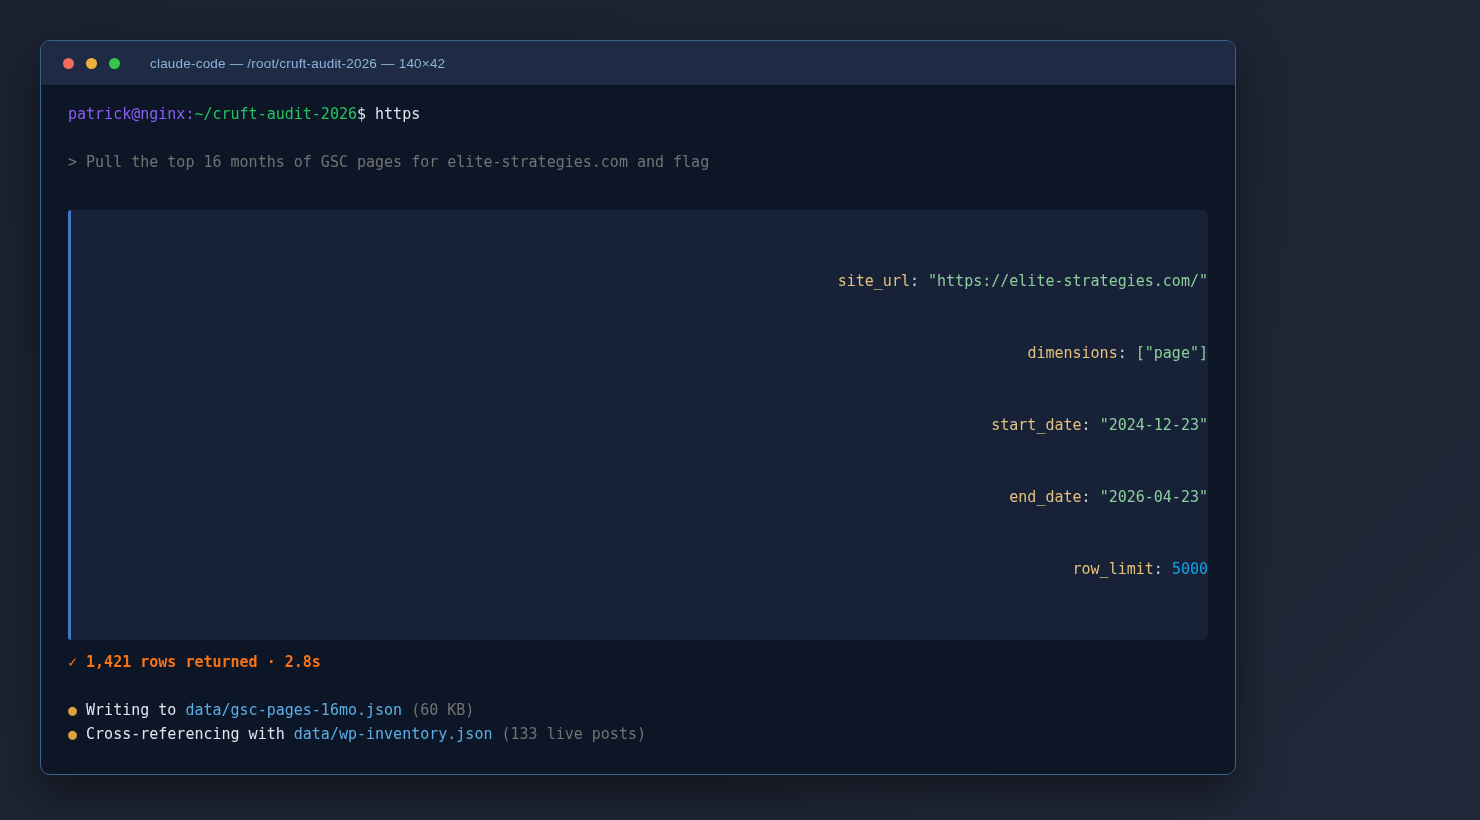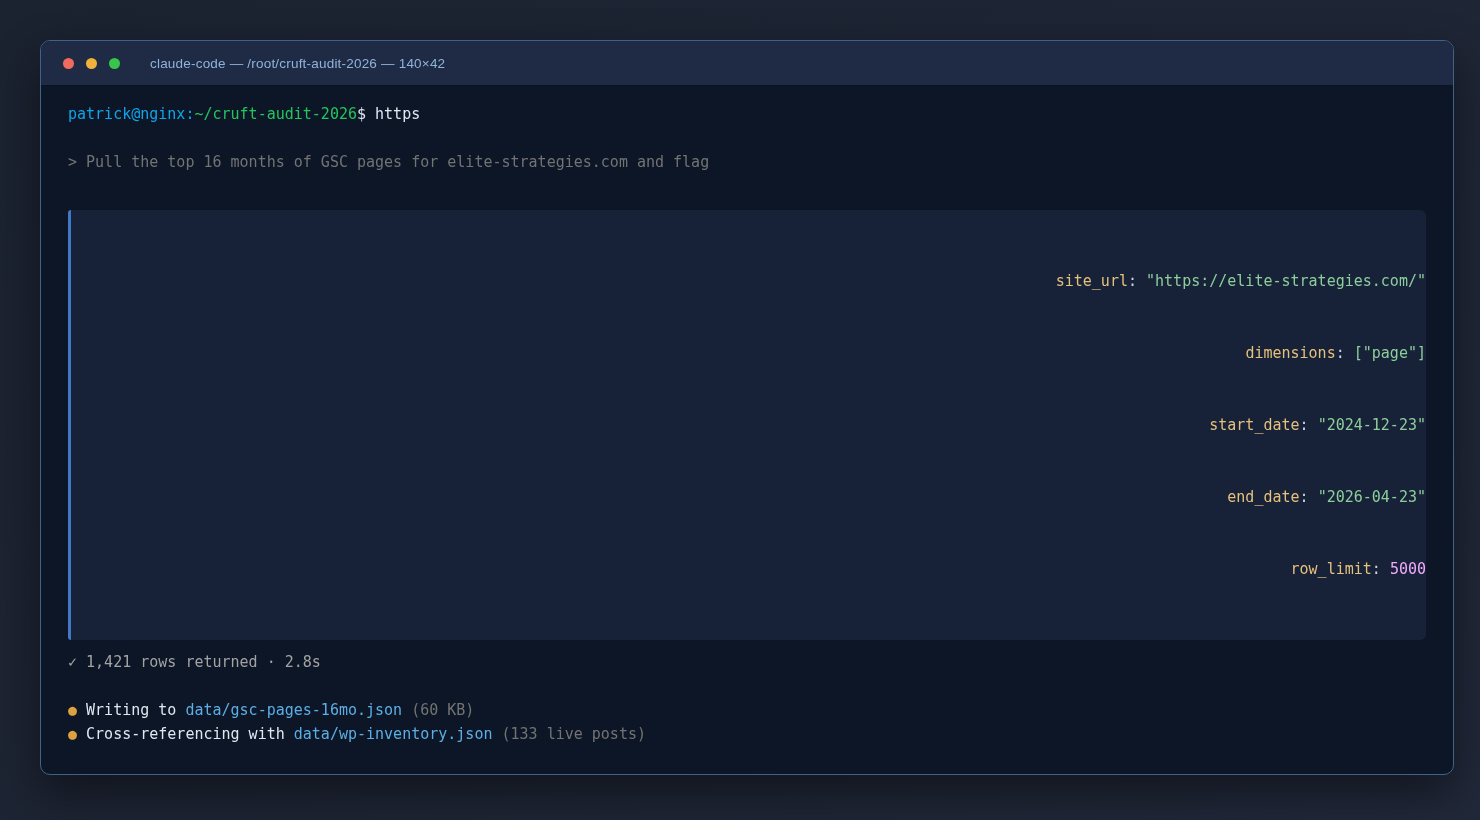--- a/index.html
+++ b/index.html
@@ -5,21 +5,21 @@
   * { margin: 0; padding: 0; box-sizing: border-box; }
   html, body { width: 1480px; height: 820px; }
   body {
     background: linear-gradient(135deg, #1b2230 0%, #1e2534 60%, #212839 100%);
     font-family: "DejaVu Sans Mono", "Liberation Mono", monospace;
     overflow: hidden;
   }
   .window {
     position: absolute;
     left: 40px; top: 40px;
-    width: 1414px; height: 735px;
+    width: 1196px; height: 735px;
     background: #0d1626;
     border: 1px solid #3f618a;
     border-radius: 10px;
     box-shadow: 0 18px 45px rgba(0,0,0,0.45);
     overflow: hidden;
   }
   .titlebar {
     height: 45px;
     background: #1f2b44;
     border-bottom: 1px solid #0b1322;
@@ -47,32 +47,32 @@
     letter-spacing: 0.2px;
   }
   .term {
     padding: 16px 27px 20px 27px;
     font-size: 15px;
     line-height: 24px;
   }
   .line { height: 24px; white-space: pre; }
   .blank { height: 24px; }
 
-  .c-host   { color: #0ea5e9; }
+  .c-host   { color: #8b5cf6; }
   .c-path   { color: #22c55e; }
   .c-white  { color: #dfe7f1; }
   .c-muted  { color: #737373; }
   .c-bullet { color: #dda13f; }
   .c-fn     { color: #5caee6; }
   .c-link   { color: #5caee6; }
   .c-key    { color: #e5c17c; }
   .c-sep    { color: #ccd5e0; }
   .c-str    { color: #8ccf9c; }
-  .c-num    { color: #f0abfc; }
-  .c-ok     { color: #a3a3a3; }
+  .c-num    { color: #0ea5e9; }
+  .c-ok     { color: #f97316; font-weight: bold; }
 
   .params-block {
     margin: 12px 0 10px 0;
     background: #172138;
     border-left: 3px solid #4377c8;
     border-radius: 3px 6px 6px 3px;
     padding: 11px 0 11px 15px;
     white-space: pre;
   }
   .params-block .line { height: 24px; text-align: right; }

